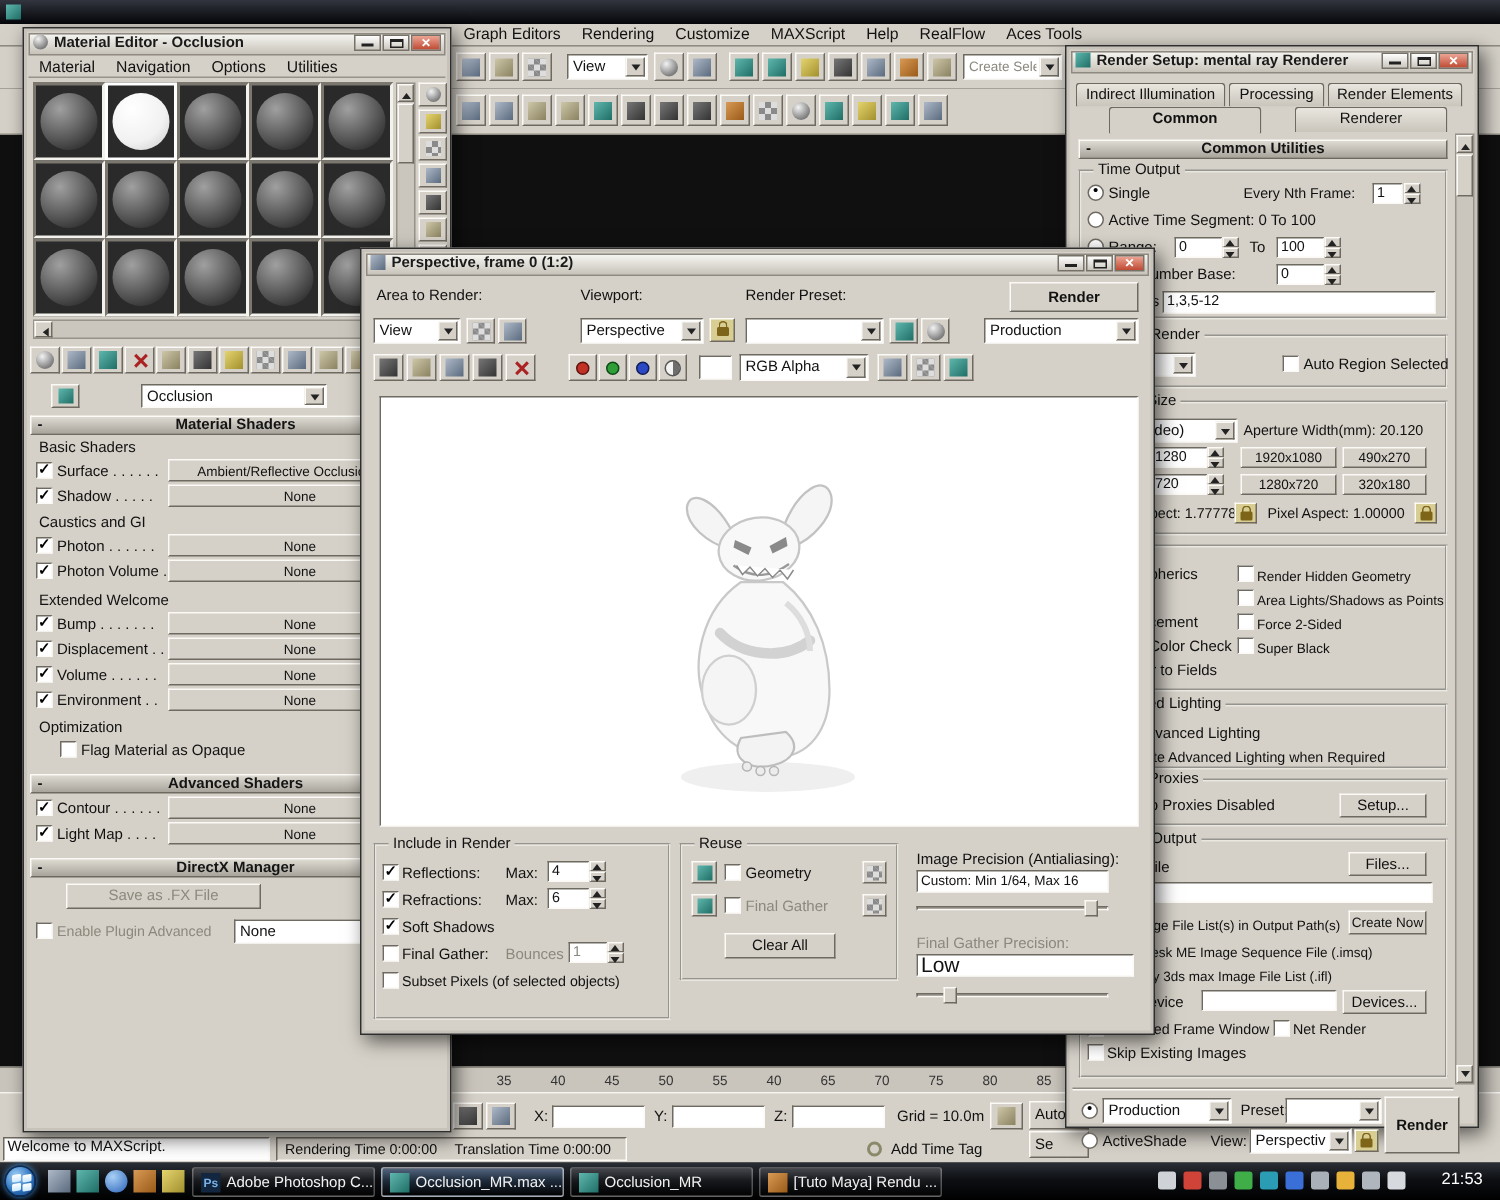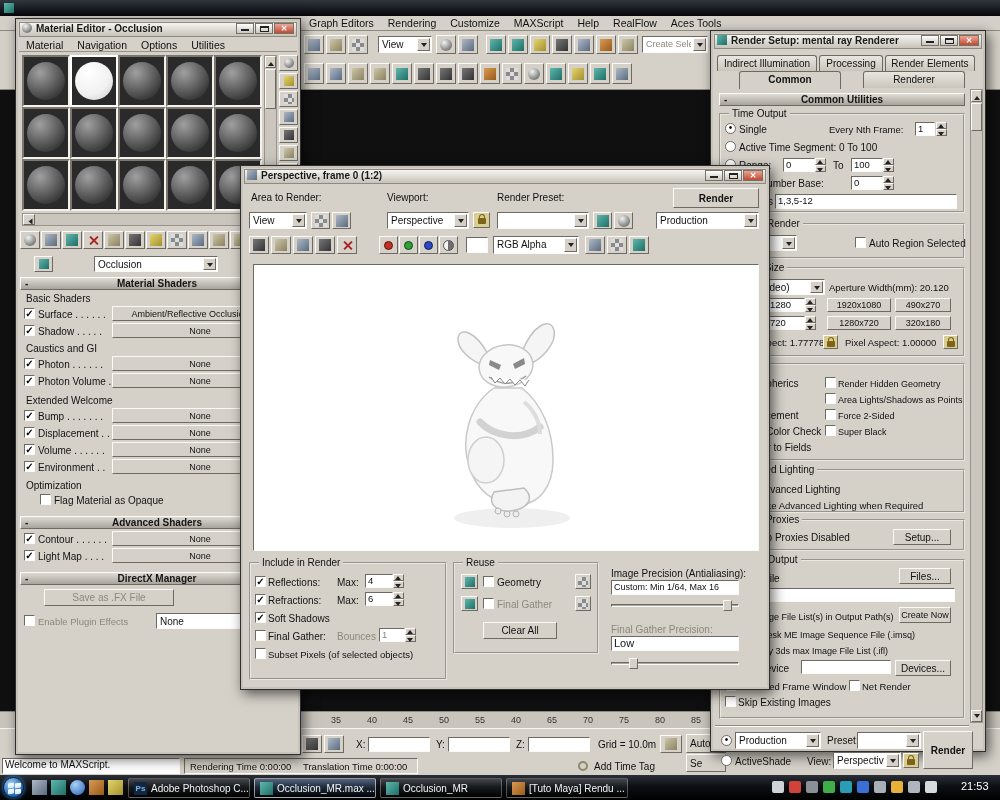--- a/index.html
+++ b/index.html
@@ -660,21 +660,21 @@
     <span class="cb" style="left:8px;top:531px">✓</span>
     <span class="lbl" style="left:22px;top:532px">Light Map  . . . .</span>
     <div class="btnc" style="left:96px;top:529px;width:176px;height:15px;font-size:9px">None</div>
 
     <div class="roll" style="left:4px;top:553px;width:274px">
       <span class="dash">-</span>
       <span>DirectX Manager</span>
     </div>
     <div class="btnc dis" style="left:28px;top:570px;width:130px;height:17px">Save as .FX File</div>
     <span class="cb" style="left:8px;top:596px"></span>
-    <span class="lbl dis" style="left:22px;top:597px;font-size:9.5px">Enable Plugin Effects</span>
+    <span class="lbl dis" style="left:22px;top:597px;font-size:9.5px">Enable Plugin Advanced</span>
     <div class="dd" style="left:140px;top:594px;width:132px;height:16px">
       <span class="ddt">None</span>
       <i class="dda">
           <i class="tri"></i>
         </i>
     </div>
     <div class="sbv" style="left:274px;top:258px;width:9px;height:366px"></div>
   </div>
 
   <div class="win" style="left:240px;top:165px;width:530px;height:525px;z-index:30">
@@ -852,21 +852,21 @@
       </div>
     <div class="btnc" style="left:242px;top:456px;width:74px;height:17px">Clear All</div>
 
     <span class="lbl" style="left:370px;top:402px">Image Precision (Antialiasing):</span>
     <div class="field" style="left:370px;top:414px;width:128px;height:15px;font-size:9px">Custom: Min 1/64, Max 16</div>
     <div class="sld" style="left:370px;top:434px;width:128px;height:11px">
       <i class="trk"></i>
         <i class="hnd" style="left:112px"></i>
     </div>
     <span class="lbl dis" style="left:370px;top:458px">Final Gather Precision:</span>
-    <div class="field" style="left:370px;top:470px;width:128px;height:15px;font-size:11px">Low</div>
+    <div class="field" style="left:370px;top:470px;width:145px;height:15px;font-size:14px">Low</div>
     <div class="sld" style="left:370px;top:492px;width:128px;height:11px">
       <i class="trk"></i>
         <i class="hnd" style="left:18px"></i>
     </div>
   </div>
 
   <div id="taskbar">
     <div class="qli" style="left:32px">
         <i class="ico v1" style="width:15px;height:15px"></i>
       </div>

